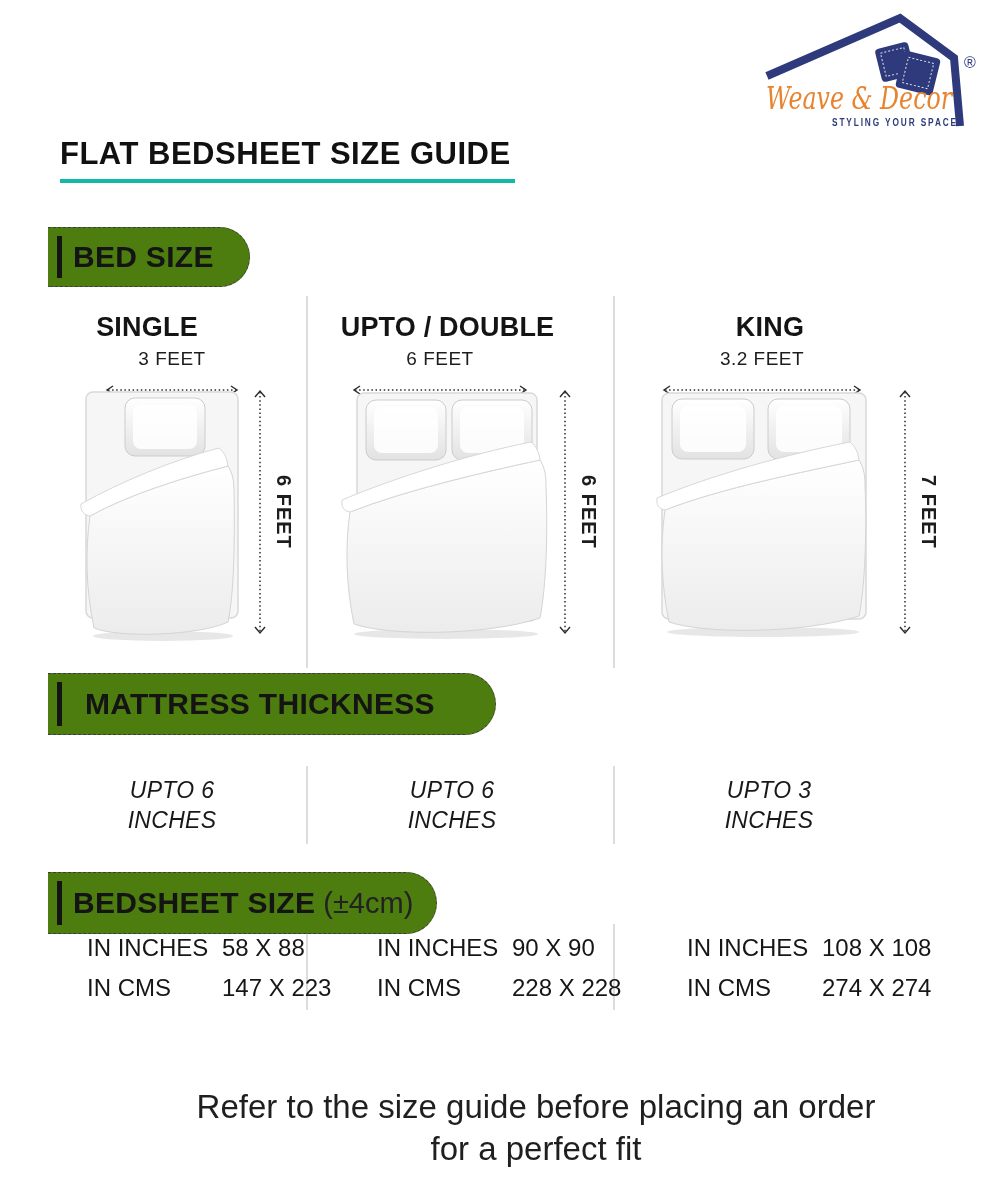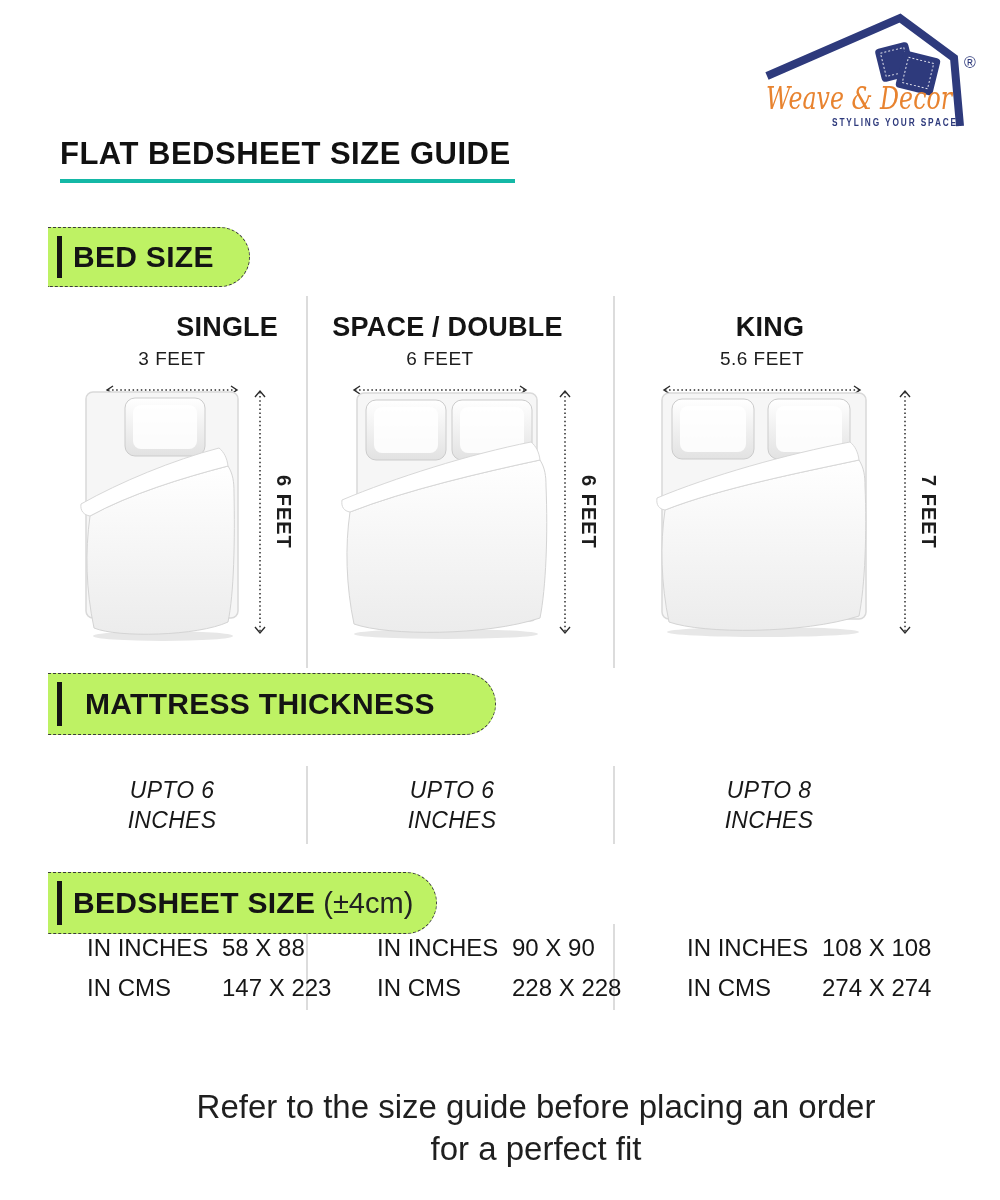--- a/index.html
+++ b/index.html
@@ -13,21 +13,21 @@
     position:absolute; left:60px; top:136px;
     font-size:31px; font-weight:800; letter-spacing:0.5px; color:#111;
     border-bottom:4px solid #14b8a6; padding:0 4px 7px 0; white-space:nowrap;
   }
 
   
   .pill {
     position:absolute; box-sizing:border-box;
     border:1.6px dashed #3c3c3c; border-left:none;
     border-radius:0 31px 31px 0;
-    display:flex; align-items:center; background:#bef264;
+    display:flex; align-items:center; background:#4d7c0f;
   }
   .pill .bar { width:5px; align-self:stretch; margin:8px 0 8px 9px; background:#141414; }
   .pill .label {
     font-weight:800; font-size:30px; color:#141414; white-space:nowrap;
     margin-left:11px; letter-spacing:0.3px;
   }
   .pill .tolerance { font-weight:400; font-size:29px; color:#222; margin-left:8px; white-space:nowrap; }
   #pill-bed-size { left:48px; top:227px; width:202px; height:60px; }
   #pill-mattress { left:48px; top:673px; width:448px; height:62px;gap:12px; }
   #pill-bedsheet { left:48px; top:872px; width:389px; height:62px; }
@@ -104,42 +104,42 @@
     <span class="label">BED SIZE</span>
   </div>
 
   <div class="vdiv" style="left:306px; top:296px; height:372px;"></div>
   <div class="vdiv" style="left:613px; top:296px; height:372px;"></div>
   <div class="vdiv" style="left:306px; top:766px; height:78px;"></div>
   <div class="vdiv" style="left:613px; top:766px; height:78px;"></div>
   <div class="vdiv" style="left:306px; top:924px; height:86px;"></div>
   <div class="vdiv" style="left:613px; top:924px; height:86px;"></div>
 
-  <div class="size-name" style="left:68px; width:210px;text-align:right;">SINGLE</div>
-  <div class="size-name" style="left:330px; width:235px;">SPACE / DOUBLE</div>
+  <div class="size-name" style="left:42px; width:210px;">SINGLE</div>
+  <div class="size-name" style="left:330px; width:235px;">UPTO / DOUBLE</div>
   <div class="size-name" style="left:655px; width:230px;">KING</div>
 
   <div class="dim-w" style="left:104px; top:348px; width:136px;">
     <span class="dim-label">3 FEET</span>
     <svg width="136" height="12" viewBox="0 0 136 12">
       <path d="M9 2 L3 6 L9 10" fill="none" stroke="#2b2b2b" stroke-width="1.4"></path>
       <line x1="4" y1="6" x2="132" y2="6" stroke="#2b2b2b" stroke-width="1.5" stroke-dasharray="1.5 2.6"></line>
       <path d="M127 2 L133 6 L127 10" fill="none" stroke="#2b2b2b" stroke-width="1.4"></path>
     </svg>
   </div>
   <div class="dim-w" style="left:351px; top:348px; width:178px;">
     <span class="dim-label">6 FEET</span>
     <svg width="178" height="12" viewBox="0 0 178 12">
       <path d="M9 2 L3 6 L9 10" fill="none" stroke="#2b2b2b" stroke-width="1.4"></path>
       <line x1="4" y1="6" x2="174" y2="6" stroke="#2b2b2b" stroke-width="1.5" stroke-dasharray="1.5 2.6"></line>
       <path d="M169 2 L175 6 L169 10" fill="none" stroke="#2b2b2b" stroke-width="1.4"></path>
     </svg>
   </div>
   <div class="dim-w" style="left:661px; top:348px; width:202px;">
-    <span class="dim-label">5.6 FEET</span>
+    <span class="dim-label">3.2 FEET</span>
     <svg width="202" height="12" viewBox="0 0 202 12">
       <path d="M9 2 L3 6 L9 10" fill="none" stroke="#2b2b2b" stroke-width="1.4"></path>
       <line x1="4" y1="6" x2="198" y2="6" stroke="#2b2b2b" stroke-width="1.5" stroke-dasharray="1.5 2.6"></line>
       <path d="M193 2 L199 6 L193 10" fill="none" stroke="#2b2b2b" stroke-width="1.4"></path>
     </svg>
   </div>
 
   <svg class="bed" style="left:78px; top:390px;" width="170" height="252" viewBox="0 0 170 252">
     <defs>
       <linearGradient id="gp1" x1="0" y1="0" x2="0" y2="1">
@@ -233,21 +233,21 @@
 
   <div class="thick" style="left:90px;">
     <div>UPTO 6</div>
     <div>INCHES</div>
   </div>
   <div class="thick" style="left:370px;">
     <div>UPTO 6</div>
     <div>INCHES</div>
   </div>
   <div class="thick" style="left:687px;">
-    <div>UPTO 8</div>
+    <div>UPTO 3</div>
     <div>INCHES</div>
   </div>
 
   <div class="pill" id="pill-bedsheet">
     <span class="bar"></span>
     <span class="label">BEDSHEET SIZE</span>
     <span class="tolerance">(±4cm)</span>
   </div>
 
   <div class="meas" style="left:62px;">

